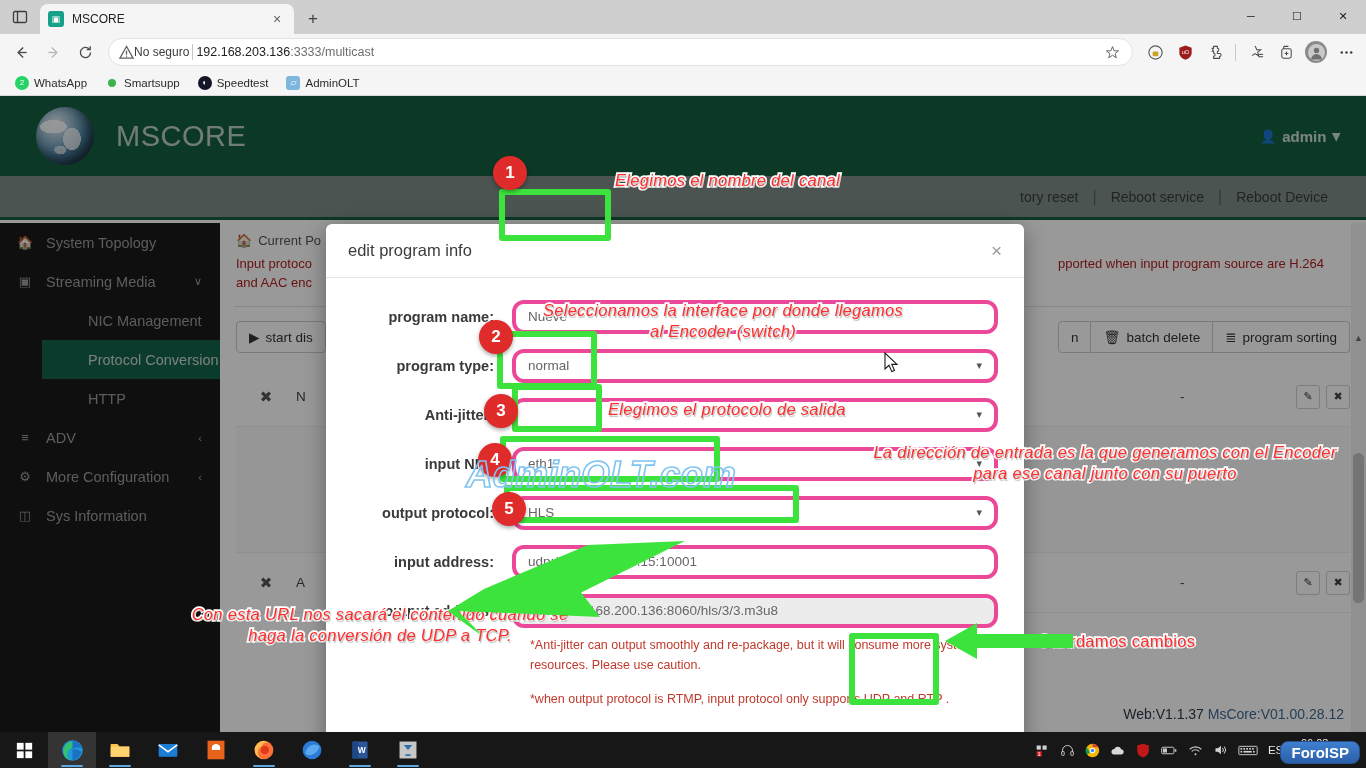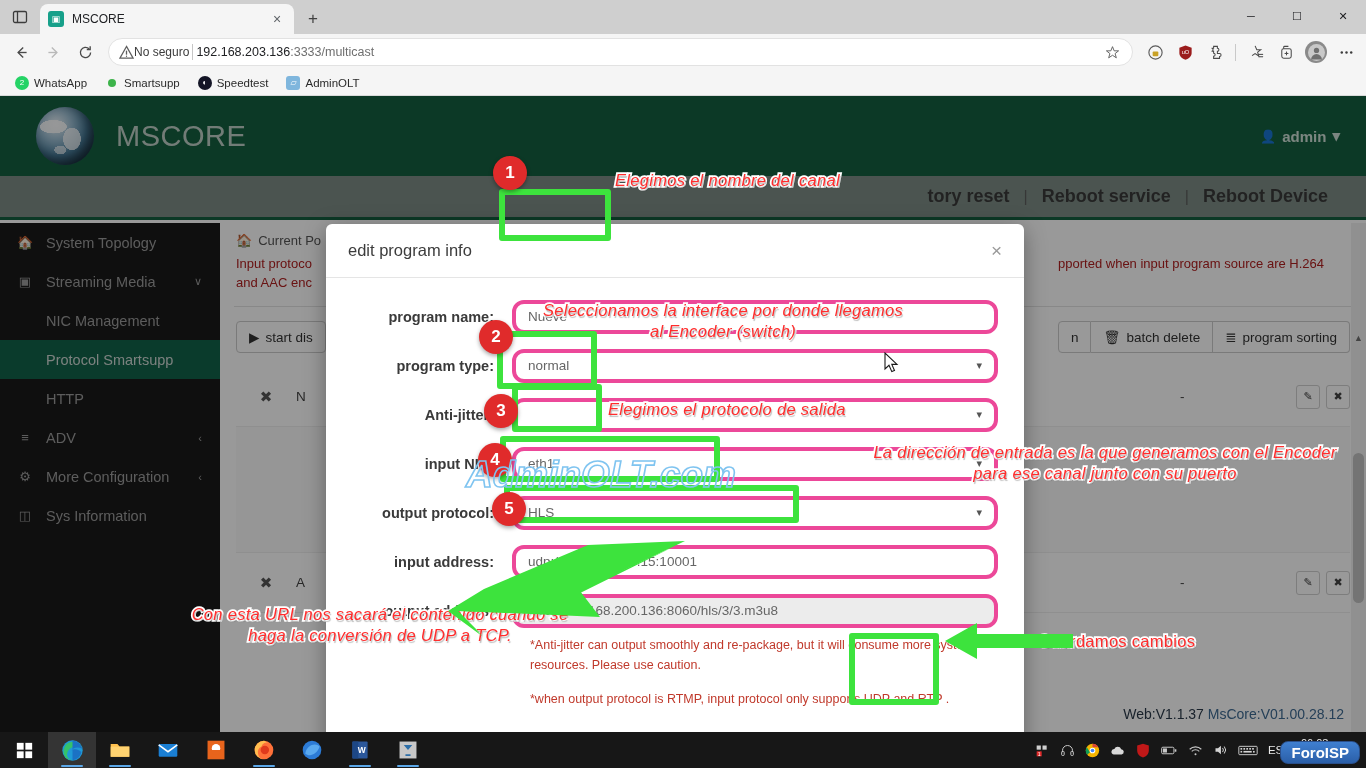--- a/index.html
+++ b/index.html
@@ -100,32 +100,32 @@
   .brand { font-size: 29px; color: #bfcfc6; margin-left: 22px; letter-spacing: .5px; }
   .hdr-user { margin-left: auto; margin-right: 26px; display: flex; align-items: center; gap: 6px;
     color: #cfe0d7; font-size: 15px; font-weight: bold; }
   .hdr-user .u-ico { font-size: 13px; }
 
   .subbar {
     position: absolute; top: 80px; left: 0; right: 0; height: 44px; background: #7d8d86;
     display: flex; align-items: center; justify-content: flex-end; padding-right: 24px;
     border-bottom: 3px solid #156040;
   }
-  .subbar a { font-size: 18px; color: #3a3a3a; text-decoration: none; padding: 0 14px; font-weight: bold; }
+  .subbar a { font-size: 14px; color: #3a3a3a; text-decoration: none; padding: 0 14px; }
   .subbar .sep { color: #5c5c5c; }
 
   .sidebar {
     position: absolute; top: 127px; left: 0; width: 220px; bottom: 0; background: #1a1a1a;
   }
   .side-item { height: 39px; display: flex; align-items: center; padding-left: 16px; gap: 12px;
     color: #9b9b9b; font-size: 14.5px; }
   .side-item .si-ico { width: 18px; display: flex; align-items: center; justify-content: center; font-size: 13px; }
   .side-item .caret { margin-left: auto; margin-right: 18px; font-size: 11px; }
   .side-sub { height: 39px; display: flex; align-items: center; padding-left: 46px;
-    color: #9b9b9b; font-size: 14.5px; }
+    color: #9b9b9b; font-size: 14.5px; margin-left: 42px; }
   .side-sub.active { background: #11634a; color: #cfd8d4; }
 
   .content { position: absolute; top: 127px; left: 220px; right: 0; bottom: 0; background: #fff;
     overflow: hidden; }
   .crumb { padding: 10px 16px 4px; font-size: 13px; color: #555; display: flex; align-items: center; gap: 6px; }
   .notice { padding: 2px 16px 12px; font-size: 13px; color: #b02020; line-height: 19px; max-width: 1120px; }
   .content-hr { height: 1px; background: #e3e3e3; margin: 2px 14px 0; }
   .toolbar { display: flex; align-items: center; padding: 14px 16px; }
   .btn-o { height: 32px; border: 1px solid #ccc; background: #fff; border-radius: 4px;
     display: flex; align-items: center; padding: 0 12px; font-size: 13.5px; color: #333; gap: 6px; }
@@ -378,21 +378,21 @@
       </div>
       <div class="side-item">
         <span class="si-ico">▣</span>
         <span>Streaming Media</span>
         <span class="caret">∨</span>
       </div>
       <div class="side-sub">
         <span>NIC Management</span>
       </div>
       <div class="side-sub active">
-        <span>Protocol Smartsupp</span>
+        <span>Protocol Conversion</span>
       </div>
       <div class="side-sub">
         <span>HTTP</span>
       </div>
       <div class="side-item">
         <span class="si-ico">≡</span>
         <span>ADV</span>
         <span class="caret">‹</span>
       </div>
       <div class="side-item">

